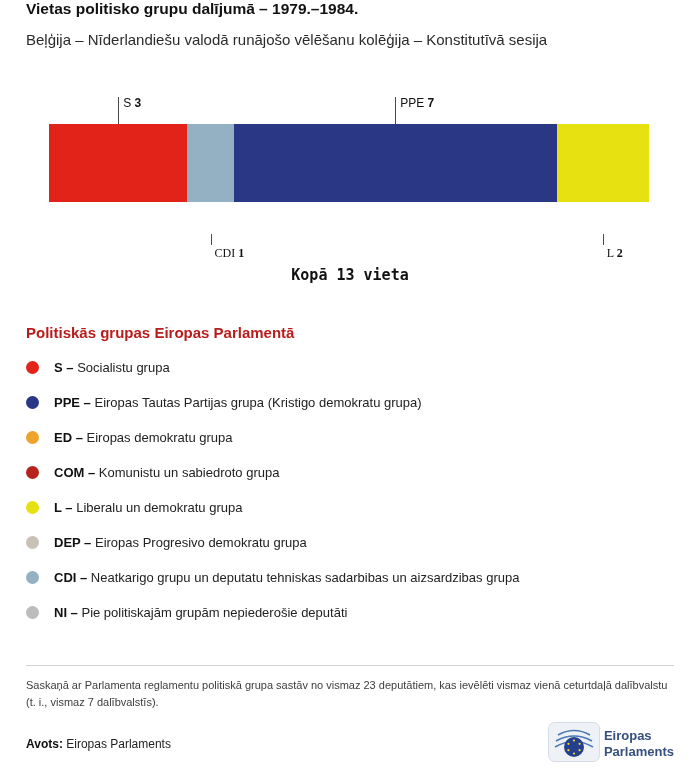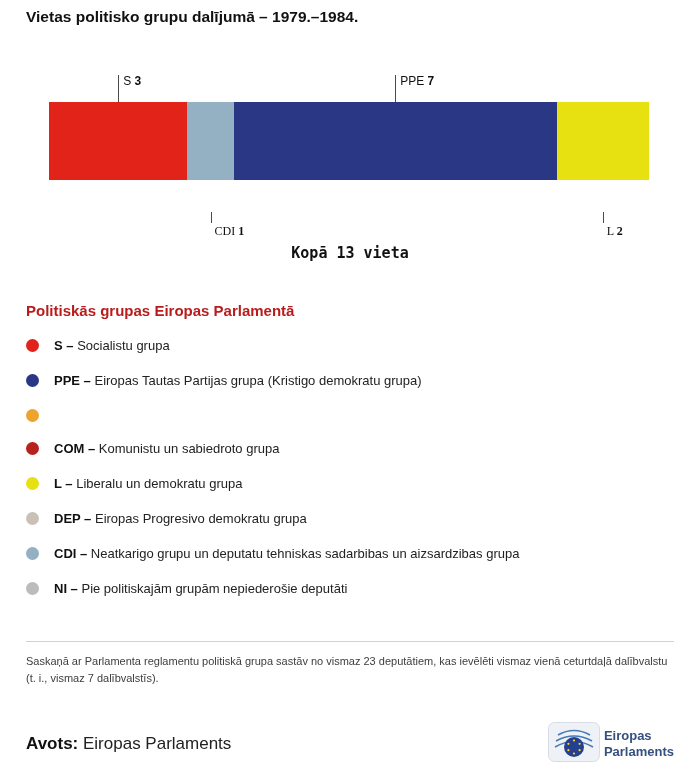--- a/index.html
+++ b/index.html
@@ -3,21 +3,21 @@
 <meta charset="utf-8">
 <style>
   html,body{margin:0;padding:0;background:#ffffff;}
   body{
     width:700px;height:784px;
     font-family:"Liberation Sans", sans-serif;
     color:#1a1a1a;
     position:relative;
     overflow:hidden;
   }
-  .page{padding:8px 26px 18px;box-sizing:border-box;height:100%;display:flex;flex-direction:column;}
+  .page{padding:0 26px 18px;box-sizing:border-box;height:100%;display:flex;flex-direction:column;}
   .title{font-size:15.5px;font-weight:bold;color:#111;}
   .subtitle{margin-top:13px;font-size:15px;color:#2b2b2b;}
 
   
   .chart-section{margin:76px 0 0 23px;width:600px;}
   .bar-wrap{position:relative;height:78px;}
   .stacked-bar{display:flex;width:100%;height:100%;}
   .bar-segment{height:100%;}
   .seg-label{position:absolute;font-size:12px;color:#111;margin-top:32px;}
   .seg-label .tick{position:absolute;left:0;width:1px;background:#4a4a4a;}
@@ -39,31 +39,32 @@
   .legend-item{display:flex;align-items:flex-start;margin-bottom:20px;font-size:13px;color:#222;line-height:1.15;}
   .legend-item .dot{width:13px;height:13px;border-radius:50%;flex:0 0 13px;margin-right:15px;margin-top:0px;}
   .legend-text b{color:#111;}
 
   
   .footnote-divider{margin-top:24px;border-top:1px solid #d2d2d2;}
   .footnote{padding-top:11px;font-size:11px;color:#3d3d3d;line-height:1.55;max-width:648px;}
 
   
   .footer{margin-top:auto;display:flex;justify-content:space-between;align-items:center;}
-  .source{font-size:17px;color:#222;}
+  .source{font-size:12px;color:#222;}
   .source b{color:#111;}
   .logo-group{display:flex;align-items:center;gap:4px;}
   .logo-text{font-size:13px;font-weight:bold;color:#35507e;line-height:1.2;}
 </style>
 </head>
 <body>
 
 <div class="page">
 
   <div class="title">Vietas politisko grupu dalījumā – 1979.–1984.</div>
+  <div class="subtitle">Beļģija – Nīderlandiešu valodā runājošo vēlēšanu kolēģija – Konstitutīvā sesija</div>
 
   <div class="chart-section">
     <div class="bar-wrap">
       <div class="stacked-bar">
           <div class="bar-segment" style="width: 23.0769%; background: rgb(226, 35, 26);"></div>
           <div class="bar-segment" style="width: 7.69231%; background: rgb(147, 177, 194);"></div>
           <div class="bar-segment" style="width: 53.8462%; background: rgb(42, 55, 133);"></div>
           <div class="bar-segment" style="width: 15.3846%; background: rgb(231, 225, 18);"></div>
         </div>
 
@@ -97,20 +98,21 @@
       <div class="legend-item">
         <span class="dot" style="background: rgb(226, 35, 26);"></span>
         <span class="legend-text"><b>S –</b> Socialistu grupa</span>
       </div>
       <div class="legend-item">
         <span class="dot" style="background: rgb(42, 55, 133);"></span>
         <span class="legend-text"><b>PPE –</b> Eiropas Tautas Partijas grupa (Kristigo demokratu grupa)</span>
       </div>
       <div class="legend-item">
         <span class="dot" style="background: rgb(238, 163, 44);"></span>
+        <span class="legend-text"><b>ED –</b> Eiropas demokratu grupa</span>
       </div>
       <div class="legend-item">
         <span class="dot" style="background: rgb(181, 35, 28);"></span>
         <span class="legend-text"><b>COM –</b> Komunistu un sabiedroto grupa</span>
       </div>
       <div class="legend-item">
         <span class="dot" style="background: rgb(231, 225, 18);"></span>
         <span class="legend-text"><b>L –</b> Liberalu un demokratu grupa</span>
       </div>
       <div class="legend-item">

